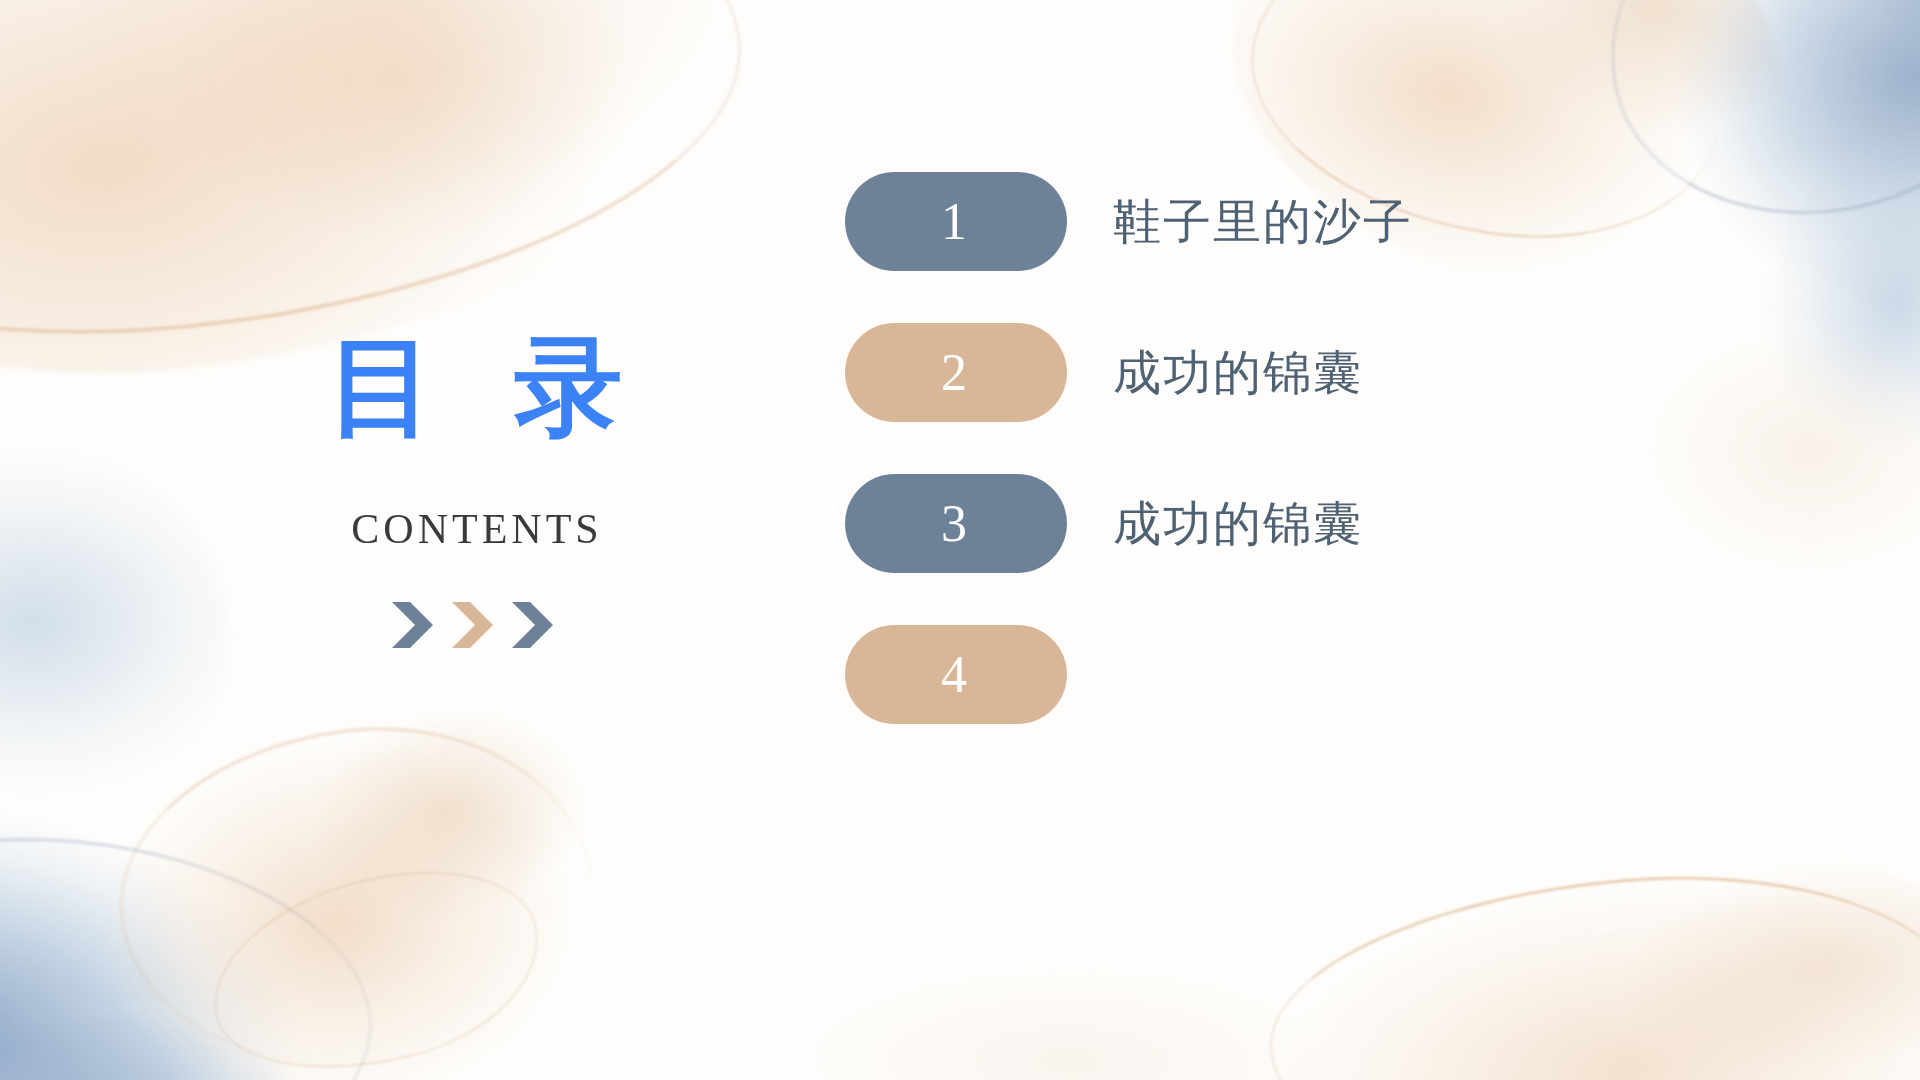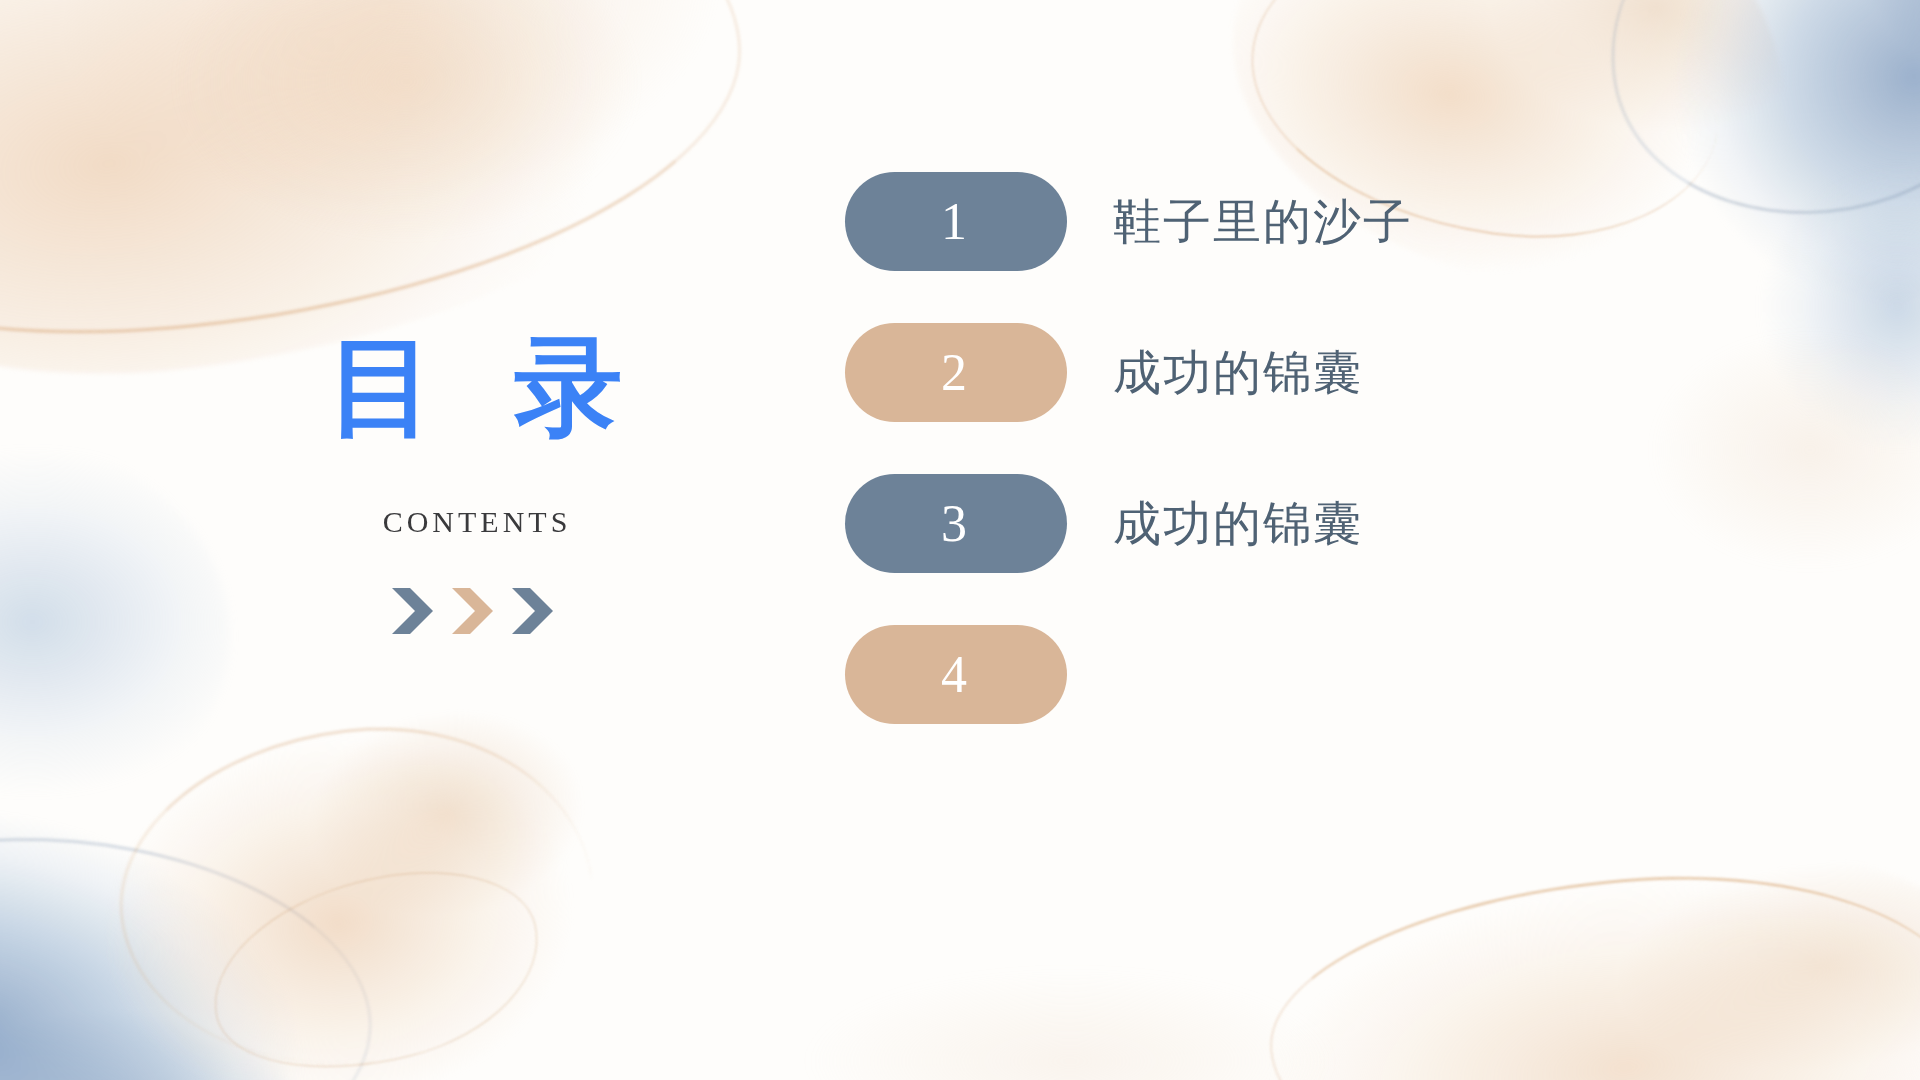--- a/index.html
+++ b/index.html
@@ -243,21 +243,21 @@
     line-height: 1.08;
     color: #3b82f6;
     letter-spacing: 26px;
     text-indent: 26px;
     font-weight: 700;
     white-space: nowrap;
   }
   .title-en {
     margin-top: 58px;
     font-family: "Liberation Serif", "DejaVu Serif", serif;
-    font-size: 30px;
+    font-size: 42px;
     color: #3a3a3c;
     letter-spacing: 4px;
     text-indent: 4px;
     font-weight: 400;
   }
 
   
   .chevrons {
     margin-top: 46px;
     display: flex;

